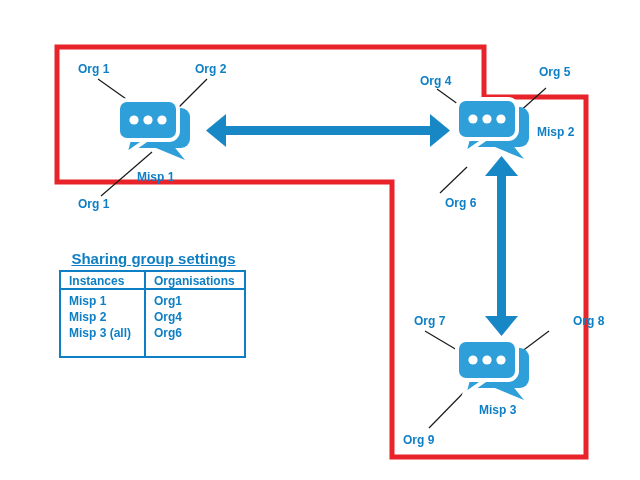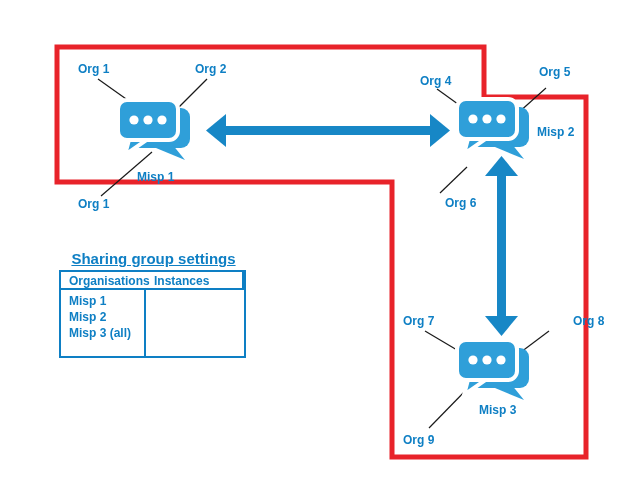--- a/index.html
+++ b/index.html
@@ -115,33 +115,36 @@
   <div class="lbl" style="left:78px;top:62px">Org 1</div>
   <div class="lbl" style="left:195px;top:62px">Org 2</div>
   <div class="lbl" style="left:78px;top:197px">Org 1</div>
   <div class="lbl" style="left:137px;top:170px">Misp 1</div>
 
   <div class="lbl" style="left:420px;top:74px">Org 4</div>
   <div class="lbl" style="left:539px;top:65px">Org 5</div>
   <div class="lbl" style="left:445px;top:196px">Org 6</div>
   <div class="lbl" style="left:537px;top:125px">Misp 2</div>
 
-  <div class="lbl" style="left:403px;top:314px">Org 7</div>
+  <div class="lbl" style="left:414px;top:314px">Org 7</div>
   <div class="lbl" style="left:573px;top:314px">Org 8</div>
   <div class="lbl" style="left:403px;top:433px">Org 9</div>
   <div class="lbl" style="left:479px;top:403px">Misp 3</div>
 
   <div class="tbl-title">Sharing group settings</div>
 
   <div class="sharing-table">
+    <div class="th col-left">Instances</div>
     <div class="th">Organisations</div>
-    <div class="th col-left">Instances</div>
     <div class="cell-col col-left">
       <div>Misp 1</div>
       <div>Misp 2</div>
       <div>Misp 3 (all)</div>
       <div></div>
     </div>
     <div class="cell-col">
+      <div>Org1</div>
+      <div>Org4</div>
+      <div>Org6</div>
     </div>
   </div>
 
 </div>
 
 </body></html>

